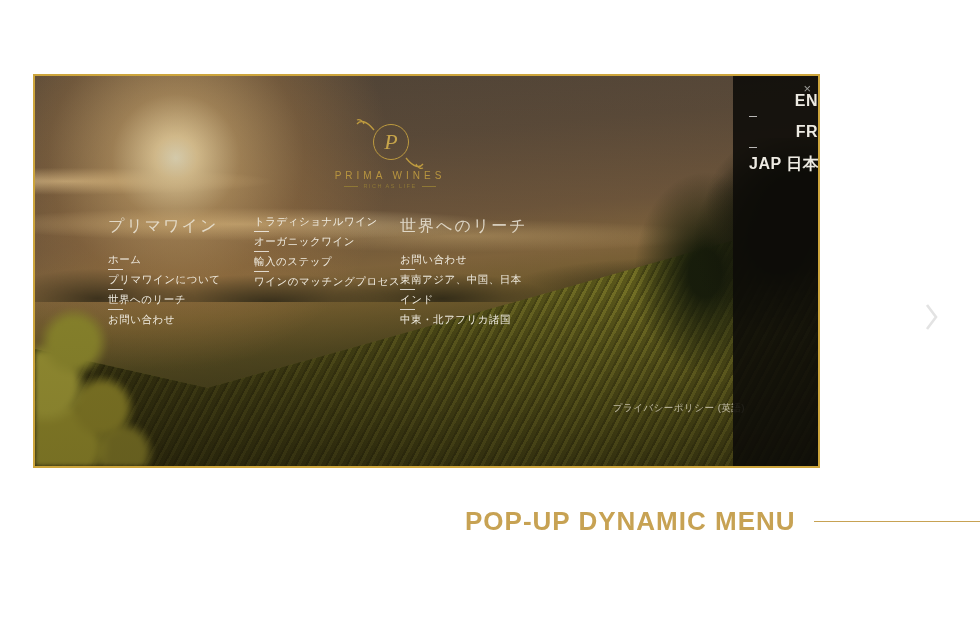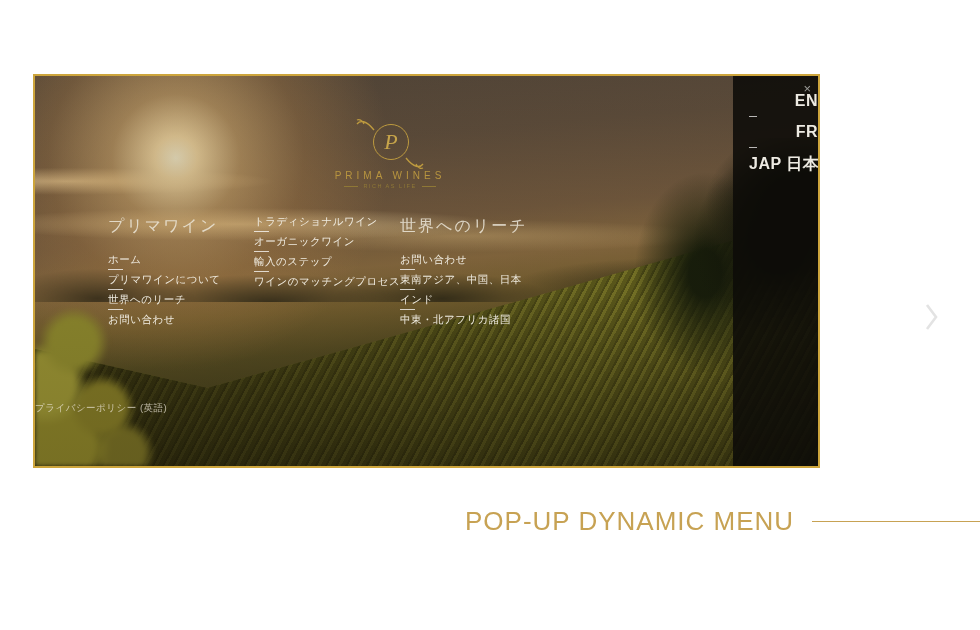--- a/index.html
+++ b/index.html
@@ -61,35 +61,35 @@
   
   .menu-columns{position:absolute;left:73px;top:140px;display:flex;}
   .menu-col{width:146px;}
   .menu-col-title{font-size:16px;font-weight:400;letter-spacing:2px;color:rgba(236,231,219,0.85);
       margin-bottom:17px;white-space:nowrap;}
   .menu-item{display:block;font-size:10.5px;font-weight:normal;letter-spacing:0.5px;
       color:#F0ECE1;text-decoration:none;white-space:nowrap;line-height:11px;}
   .menu-divider{width:15px;height:1px;background:rgba(255,255,255,0.75);margin:4px 0 4px 0;}
 
   
-  .privacy-link{position:absolute;left:0;top:326px;width:710px;text-align:left;
+  .privacy-link{position:absolute;left:0;top:326px;width:710px;text-align:right;
       font-size:9.5px;letter-spacing:0.5px;color:rgba(238,232,218,0.72);text-decoration:none;}
 
   
   .lang-panel{position:absolute;right:0;top:0;bottom:0;width:85px;
       background:rgba(12,11,8,0.88);}
   .lang-close{position:absolute;top:6px;right:7px;background:none;border:none;padding:0;
       color:#9a9a96;font-size:13px;line-height:1;cursor:pointer;}
   .lang-list{list-style:none;margin:0;padding:16px 0 0 16px;}
   .lang-item{color:#EDEAE2;font-size:16px;font-weight:bold;letter-spacing:0.5px;cursor:pointer;white-space:nowrap;text-align:right;}
   .lang-divider{width:8px;height:1px;background:rgba(255,255,255,0.7);margin:6px 0;}
 
   
   .caption-row{position:absolute;left:465px;top:506px;display:flex;align-items:center;}
-  .caption-text{font-size:26px;font-weight:400;letter-spacing:1px;color:#C7A253;white-space:nowrap;}
+  .caption-text{font-size:26px;font-weight:700;letter-spacing:1px;color:#C7A253;white-space:nowrap;}
   .caption-line{width:205px;height:1px;background:#C7A253;margin-left:18px;}
 </style>
 </head>
 <body>
 
 <div>
 
   <button class="nav-arrow prev">
     <svg width="15" height="28" viewBox="0 0 15 28">
       <polyline points="12,2 3,14 12,26" fill="none" stroke="#c6c6c6" stroke-width="2.6"></polyline>

